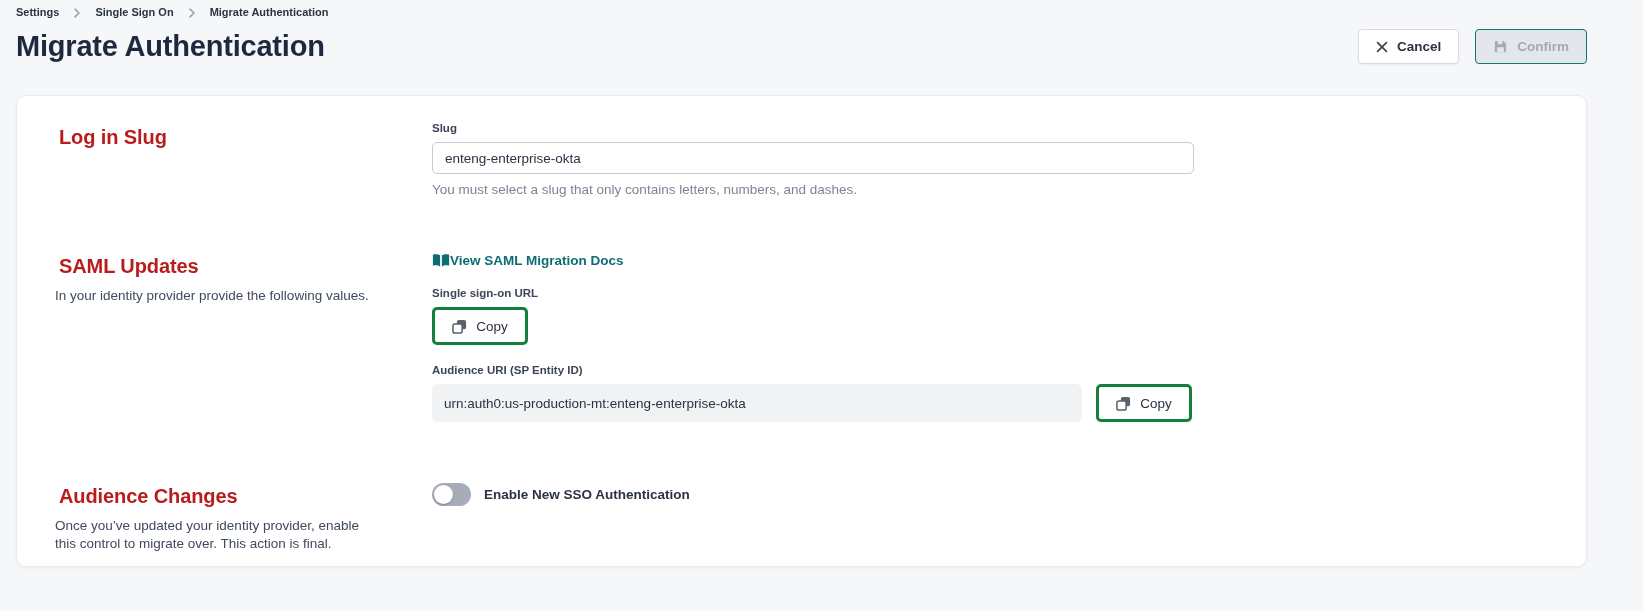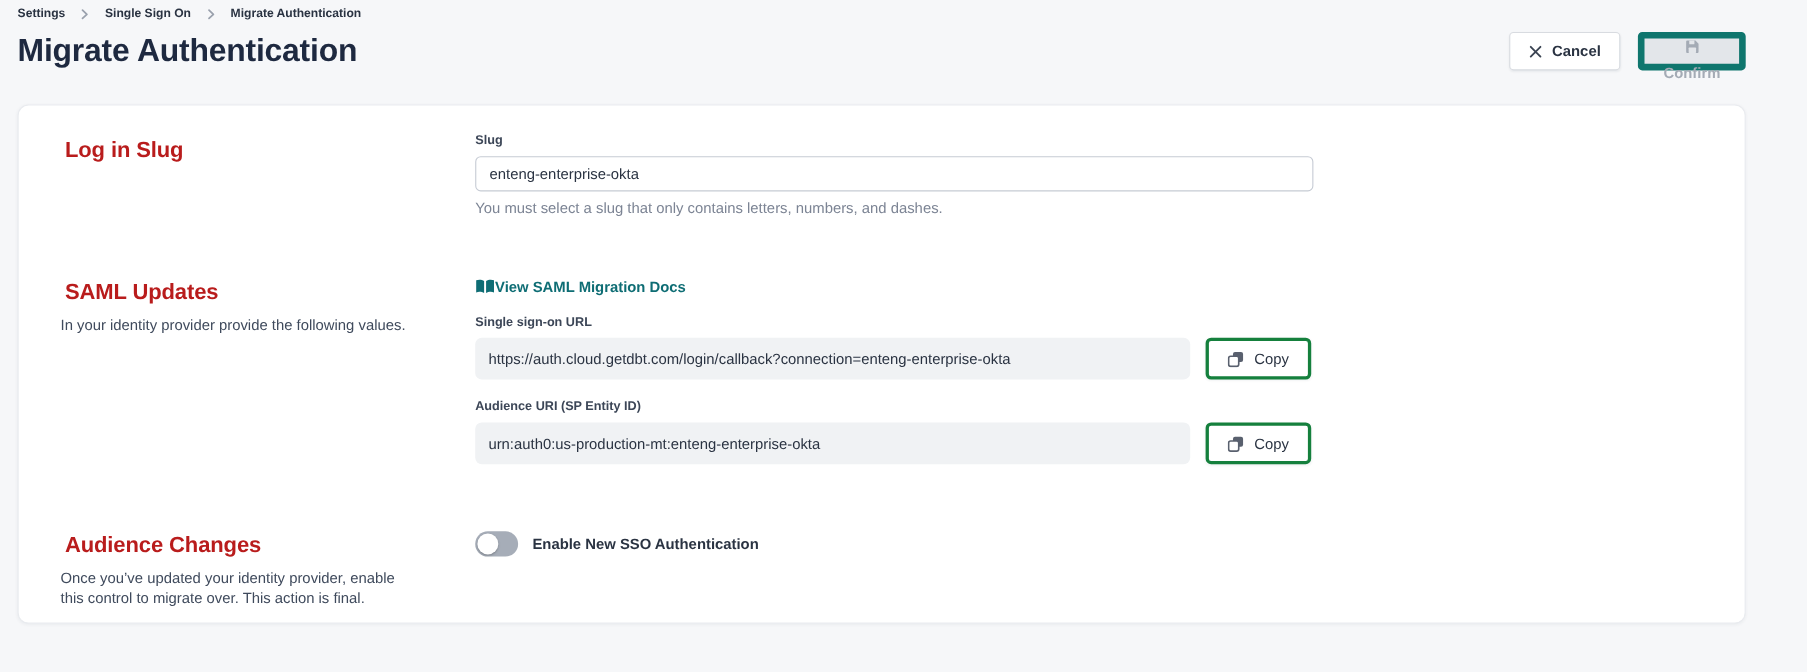--- a/index.html
+++ b/index.html
@@ -18,21 +18,21 @@
   .crumb-sep { display: inline-flex; align-items: center; margin-top: 1px; }
 
   
   .header { display: flex; justify-content: space-between; align-items: center; margin-top: 11px; }
   .page-title { margin: 0; font-size: 29px; font-weight: 700; color: #1e2940; letter-spacing: -0.2px; }
   .header-actions { display: flex; align-items: center; gap: 16px; }
   .btn { height: 35px; padding: 0 17px; border-radius: 4px; font-size: 13.5px; font-weight: 600;
          display: inline-flex; align-items: center; gap: 9px; cursor: pointer;
          font-family: "Liberation Sans", sans-serif; }
   .btn-cancel { background: #ffffff; border: 1px solid #d8dbe0; color: #2a3342; box-shadow: 0 1px 2px rgba(25,35,55,0.06); }
-  .btn-confirm { background: #e3e6ea; border: 6px solid #0f766e; color: #a4abb5; cursor: default; flex-direction: column; }
+  .btn-confirm { background: #e3e6ea; border: 1px solid #0f766e; color: #a4abb5; cursor: default; }
   .btn .icon { display: inline-flex; align-items: center; }
 
   
   .card { margin-top: 31px; background: #ffffff; border: 1px solid #e9ebef; border-radius: 10px;
           box-shadow: 0 1px 3px rgba(25,35,55,0.05); height: 472px; overflow: hidden;
           padding: 26px 38px 0 38px; }
   .section { display: flex; }
   .section-left { width: 377px; flex: none; padding-right: 24px; }
   .section-right { flex: none; width: 762px; }
   .section-heading { margin: 4px; font-size: 20px; font-weight: 700; color: #b91c1c; letter-spacing: -0.1px; }
@@ -136,21 +136,20 @@
             <svg width="18" height="15" viewBox="0 0 20 16">
               <path d="M1 1.6 C4 0.6 7 1.1 9 2.3 V14.6 C7 13.4 4 12.9 1 13.9 Z" fill="#0e6d74"></path>
               <path d="M19 1.6 C16 0.6 13 1.1 11 2.3 V14.6 C13 13.4 16 12.9 19 13.9 Z" fill="#0e6d74"></path>
             </svg>
           </span>
           <span>View SAML Migration Docs</span>
         </a>
 
         <div class="field-label">Single sign-on URL</div>
         <div class="readonly-row">
-          <div class="readonly-field">https://auth.cloud.getdbt.com/login/callback?connection=enteng-enterprise-okta</div>
           <button class="copy-btn">
             <span style="display:inline-flex;">
               <svg width="15" height="15" viewBox="0 0 16 16">
                 <rect x="5.2" y="1" width="9.8" height="9.8" rx="2" fill="#59606e"></rect>
                 <rect x="1" y="5.2" width="9.8" height="9.8" rx="2" fill="#ffffff" stroke="#59606e" stroke-width="1.6"></rect>
               </svg>
             </span>
             <span>Copy</span>
           </button>
         </div>

